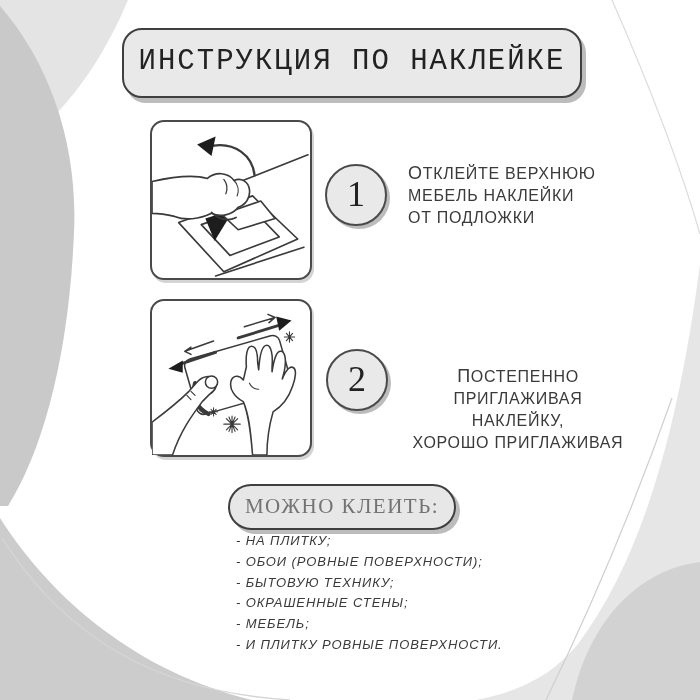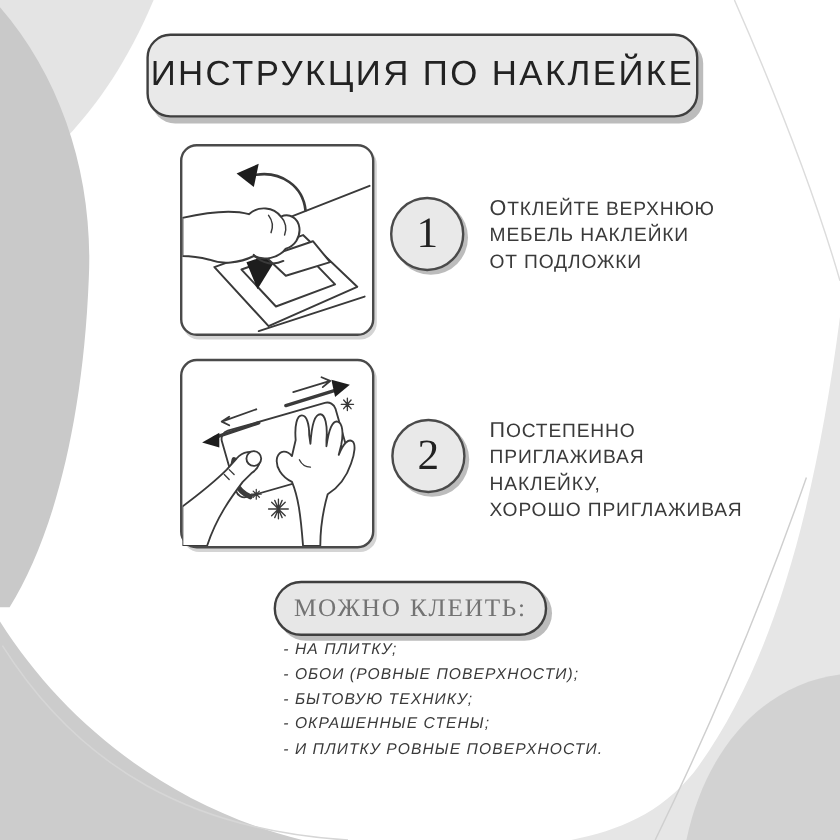--- a/index.html
+++ b/index.html
@@ -11,21 +11,21 @@
   .layer{position:absolute;z-index:2;}
 
   
   .title-banner{
     left:122px;top:28px;width:456px;height:66px;
     background:#e9e9e9;border:2px solid #3f3f3f;border-radius:20px;
     box-shadow:4px 5px 0 #bcbcbc;
     text-align:center;line-height:64px;
   }
   .title-text{
-    font-family:Liberation Sans, sans-serif;font-size:29px;letter-spacing:2px;color:#222;
+    font-family:Liberation Mono, monospace;font-size:29px;letter-spacing:2px;color:#222;
     font-weight:500;
   }
   .title-text::first-letter{font-size:38px;}
 
   
   .figure-box{
     background:#ffffff;border:2px solid #4a4a4a;border-radius:14px;
     box-shadow:2px 3px 0 #d4d4d4;
   }
   .figure-1{left:150px;top:120px;width:158px;height:156px;}
@@ -41,21 +41,21 @@
     font-family:"Liberation Serif",serif;font-size:36px;color:#222;
   }
   .badge-1{left:325px;top:164px;}
   .badge-2{left:326px;top:349px;}
 
   
   .step-text{
     width:220px;font-size:16px;letter-spacing:0.7px;line-height:22px;color:#3a3a3a;
   }
   .step-text-1{left:408px;top:162px;}
-  .step-text-2{left:408px;top:347px;}
+  .step-text-2{left:408px;top:365px;text-align:center;}
   .lead-line::first-letter{font-size:18px;}
   .step-line{display:block;}
 
   
   .surfaces-banner{
     left:228px;top:484px;width:224px;height:42px;
     background:#e7e7e7;border:2px solid #3f3f3f;border-radius:23px;
     box-shadow:4px 4px 0 #bcbcbc;
     text-align:center;line-height:40px;
   }
@@ -175,16 +175,17 @@
 
   <div class="layer surfaces-banner">
     <span class="surfaces-heading">МОЖНО КЛЕИТЬ:</span>
   </div>
 
   <ul class="layer surfaces-list">
     <li>- НА ПЛИТКУ;</li>
     <li>- ОБОИ (РОВНЫЕ ПОВЕРХНОСТИ);</li>
     <li>- БЫТОВУЮ ТЕХНИКУ;</li>
     <li>- ОКРАШЕННЫЕ СТЕНЫ;</li>
+    <li>- МЕБЕЛЬ;</li>
     <li>- И ПЛИТКУ РОВНЫЕ ПОВЕРХНОСТИ.</li>
   </ul>
 
 </div>
 
 </body></html>

